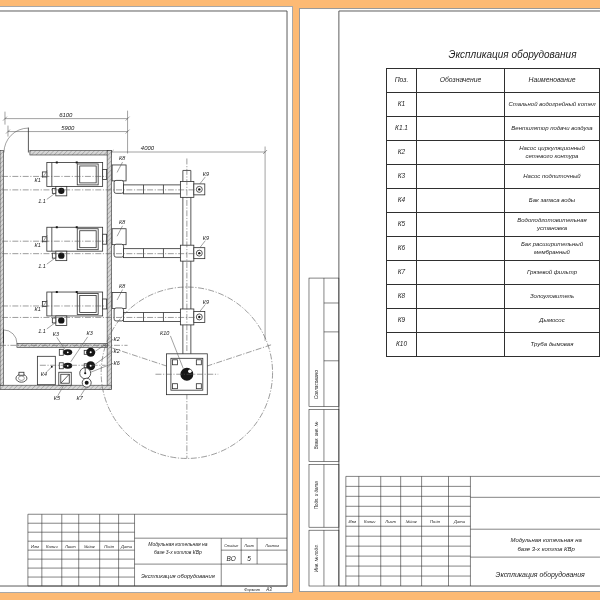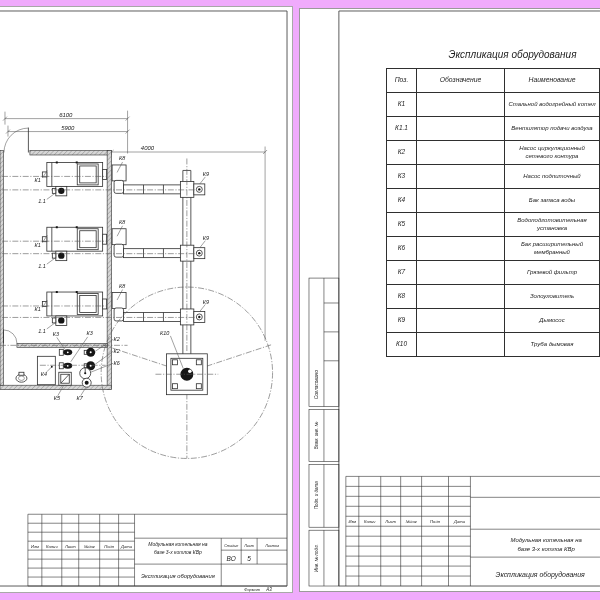--- a/index.html
+++ b/index.html
@@ -1,16 +1,16 @@
 <!DOCTYPE html>
 <html><head>
 <meta charset="utf-8">
 <style>
   html,body{margin:0;padding:0;background:#e2e2e2;}
-  .stage{position:relative;width:600px;height:600px;background:#f0abfc;overflow:hidden;
+  .stage{position:relative;width:600px;height:600px;background:#fdba74;overflow:hidden;
          font-family:"Liberation Sans",sans-serif;}
   .page{position:absolute;background:#fff;box-sizing:border-box;}
   #page-left{left:0;top:6px;width:293px;height:587px;border:1px solid #a8a8a8;border-left:none;}
   #page-right{left:299px;top:8px;width:301px;height:584px;border:1px solid #9a9a9a;border-right:none;}
   .page svg{position:absolute;left:0;top:0;width:100%;height:100%;}
   svg text{font-family:"Liberation Sans",sans-serif;font-style:italic;fill:#222;}
   .ln{stroke:#2e2e2e;stroke-width:0.8;fill:none;}
   .thin{stroke:#555;stroke-width:0.55;fill:none;}
   .axis{stroke:#5a5a5a;stroke-width:0.6;fill:none;stroke-dasharray:6 1.6 1.2 1.6;}
   .wfill{fill:#fff;stroke:#2e2e2e;stroke-width:0.8;}

